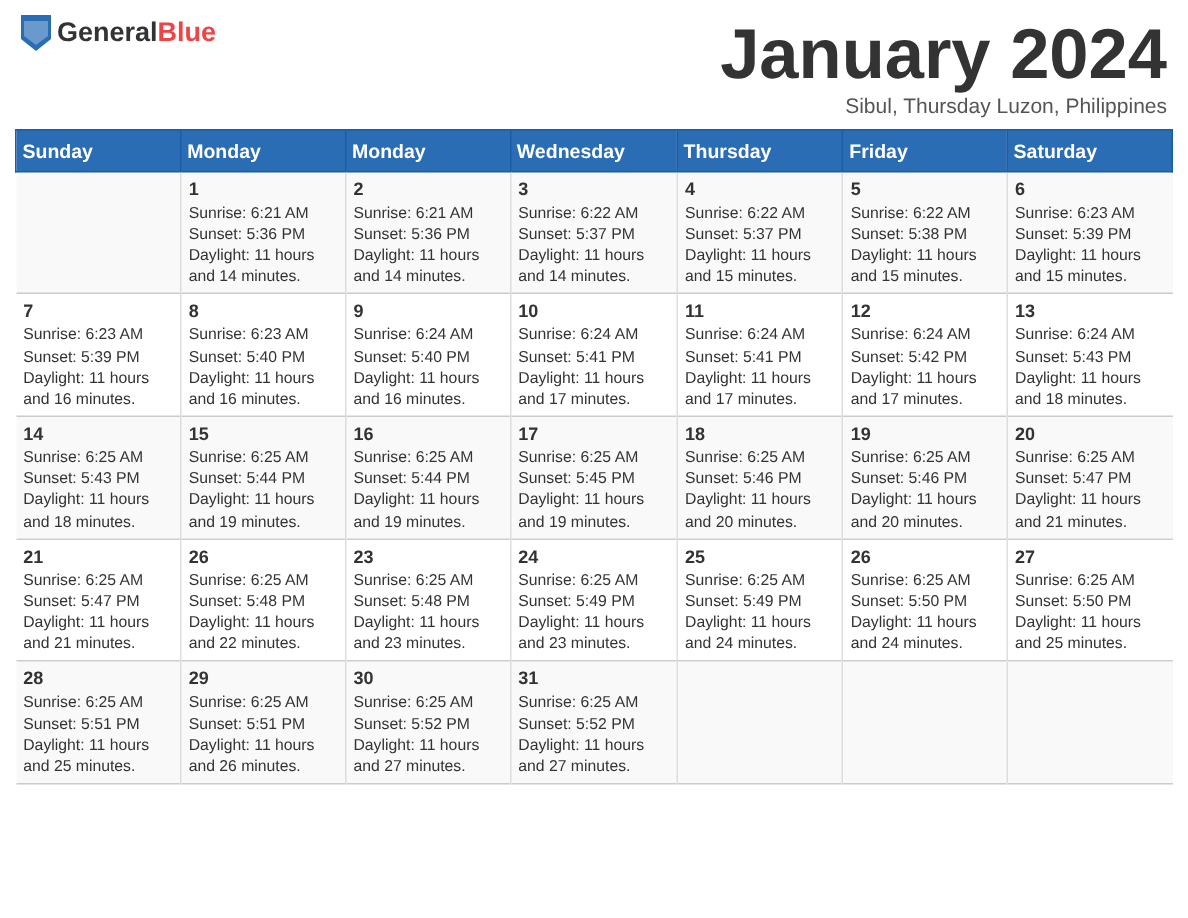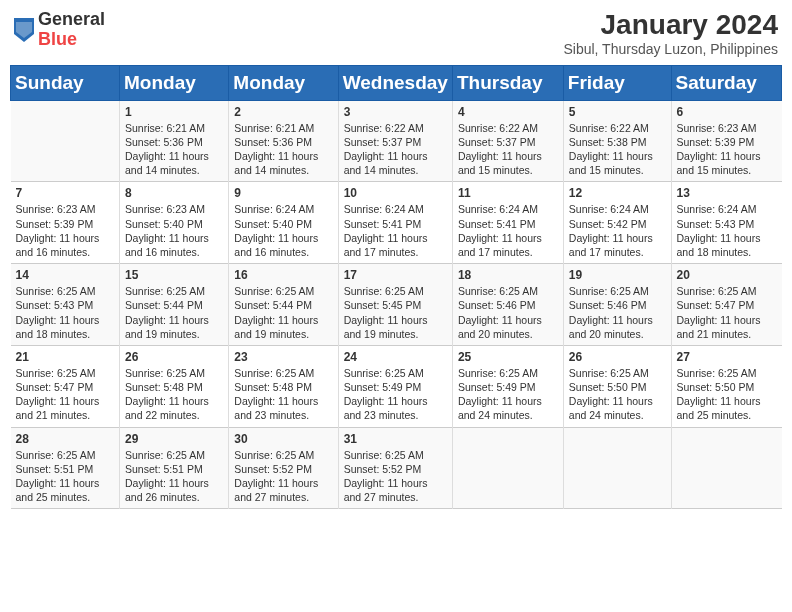--- a/index.html
+++ b/index.html
@@ -17,61 +17,61 @@
       margin-bottom: 8px;
       padding: 0 4px;
     }
     .logo {
       display: flex;
       align-items: center;
       gap: 4px;
     }
     .logo-text {
       display: flex;
-      flex-direction: column;
+      flex-direction: row;
       line-height: 1.1;
     }
     .logo-general {
       font-size: 18px;
       font-weight: bold;
       color: #333;
     }
     .logo-blue {
       font-size: 18px;
       font-weight: bold;
       color: #ef4444;
     }
     .logo-icon {
       width: 20px;
       height: 24px;
     }
     .title-block {
       text-align: right;
     }
     .month-title {
-      font-size: 28px;
+      font-size: 47px;
       font-weight: bold;
       color: #333;
       line-height: 1.1;
     }
     .subtitle {
       font-size: 14px;
       color: #555;
     }
     table {
       width: 100%;
       border-collapse: collapse;
       font-size: 11px;
     }
     thead tr th {
       background-color: #2a6db5;
       color: #fff;
       padding: 6px 4px;
       text-align: left;
-      font-size: 19px;
+      font-size: 13px;
       font-weight: bold;
       border: 1px solid #1a5ca5;
     }
     tbody tr {
       border-bottom: 1px solid #ccc;
     }
     tbody tr:nth-child(odd) {
       background-color: #f9f9f9;
     }
     tbody tr:nth-child(even) {

